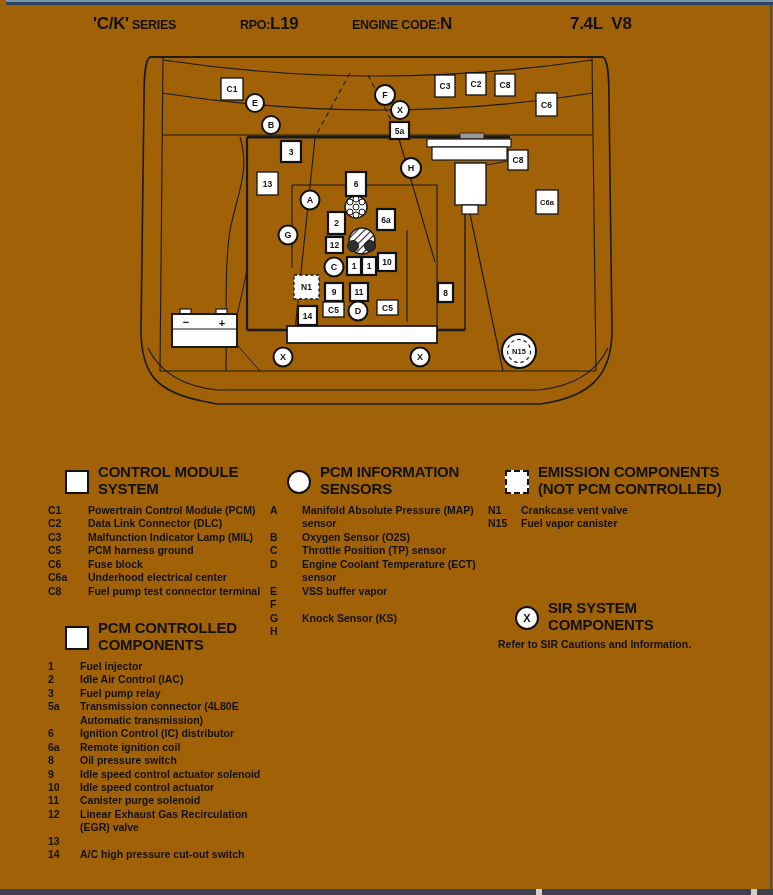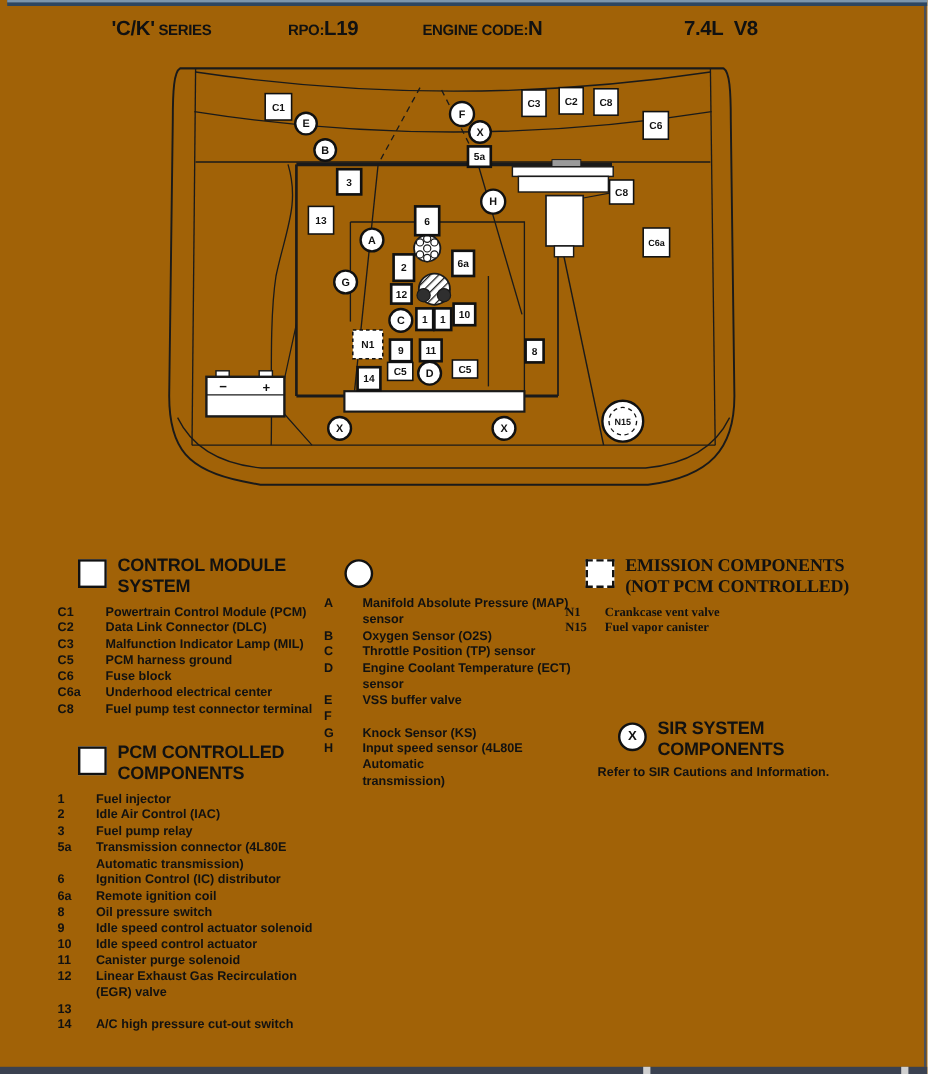--- a/index.html
+++ b/index.html
@@ -12,21 +12,21 @@
   .bar-gap{position:absolute;top:0;width:6px;height:6px;background:#cfcfcf;}
   
   #header{position:absolute;left:0;top:14px;width:773px;height:30px;}
   .hgroup{position:absolute;top:0;white-space:pre;}
   .h-big{font-size:17px;font-weight:bold;letter-spacing:-0.3px;}
   .h-small{font-size:12.5px;font-weight:bold;letter-spacing:-0.3px;}
   
   #diagram{position:absolute;left:0;top:0;width:773px;height:465px;}
   
   .col{position:absolute;}
-  .leg-head{display:flex;align-items:flex-start;padding-left:17px;}
+  .leg-head{display:flex;align-items:center;padding-left:17px;}
   .sq-icon{width:20px;height:20px;border:2.5px solid #111;margin-right:9px;margin-top:2px;flex:none;background:#fff;}
   .sq-icon.dashed{border:2px dashed #111;}
   .ci-icon{width:20px;height:20px;border:2.5px solid #111;border-radius:50%;margin-right:9px;margin-top:2px;flex:none;background:#fff;
            display:flex;align-items:center;justify-content:center;font-size:11px;font-weight:bold;}
   .leg-title{font-size:15px;font-weight:bold;line-height:1.1;letter-spacing:-0.2px;white-space:pre-line;}
   .leg-list{margin-top:7px;}
   .li{display:flex;font-size:10.5px;font-weight:bold;line-height:1.28;}
   .li .code{flex:none;}
   .li .desc{white-space:pre-line;}
   .col-c1 .code{width:40px;}
@@ -314,20 +314,22 @@
         <div class="li">
           <span class="code">C8</span>
           <span class="desc">Fuel pump test connector terminal</span>
         </div>
       </div>
   </div>
 
   <div class="col col-c2" style="left:270px;top:464px;width:212px;">
     <div class="leg-head">
       <span class="ci-icon"></span>
+      <span class="leg-title">PCM INFORMATION
+SENSORS</span>
     </div>
     <div class="leg-list">
         <div class="li">
           <span class="code">A</span>
           <span class="desc">Manifold Absolute Pressure (MAP)
 sensor</span>
         </div>
         <div class="li">
           <span class="code">B</span>
           <span class="desc">Oxygen Sensor (O2S)</span>
@@ -336,38 +338,36 @@
           <span class="code">C</span>
           <span class="desc">Throttle Position (TP) sensor</span>
         </div>
         <div class="li">
           <span class="code">D</span>
           <span class="desc">Engine Coolant Temperature (ECT)
 sensor</span>
         </div>
         <div class="li">
           <span class="code">E</span>
-          <span class="desc">VSS buffer  valve</span>
+          <span class="desc">VSS buffer  vapor</span>
         </div>
         <div class="li">
           <span class="code">F</span>
         </div>
         <div class="li">
           <span class="code">G</span>
           <span class="desc">Knock Sensor (KS)</span>
         </div>
         <div class="li">
           <span class="code">H</span>
-          <span class="desc">Input speed sensor (4L80E Automatic
-transmission)</span>
         </div>
       </div>
   </div>
 
-  <div class="col col-c3" style="left:471px;top:464px;width:250px;font-family:Liberation Serif, serif;">
+  <div class="col col-c3" style="left:488px;top:464px;width:250px;">
     <div class="leg-head">
       <span class="sq-icon dashed"></span>
       <span class="leg-title">EMISSION COMPONENTS
 (NOT PCM CONTROLLED)</span>
     </div>
     <div class="leg-list">
         <div class="li">
           <span class="code">N1</span>
           <span class="desc">Crankcase vent valve</span>
         </div>

